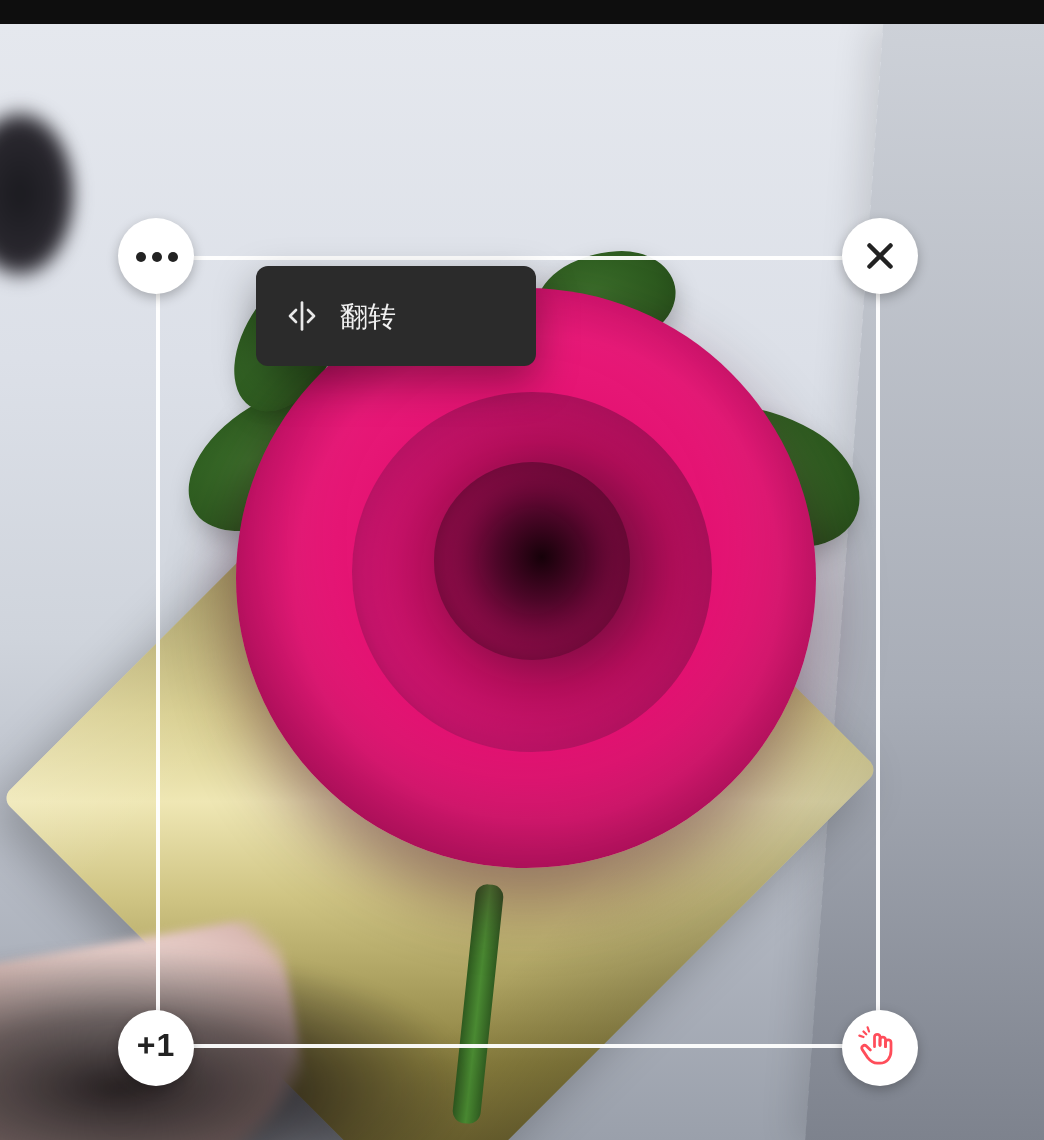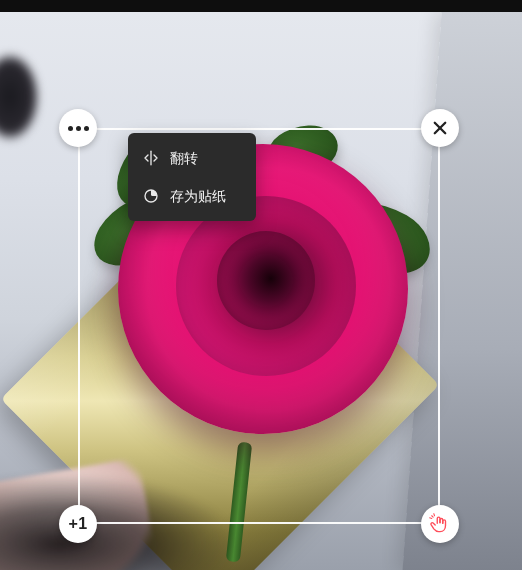--- a/index.html
+++ b/index.html
@@ -166,21 +166,21 @@
     letter-spacing: 0.5px;
   }
 
   .handle.br svg { display:block; }
   .handle.br { color: #ff4d5a; }
 
   
   .popup {
     position: absolute;
     left: 128px; top: 121px;
-    width: 128px;
+    width: 140px;
     background: #2b2b2b;
     border-radius: 6px;
     box-shadow: 0 8px 20px rgba(0,0,0,0.35);
     padding: 6px 0;
     color: #fff;
   }
   .popup-item {
     display: flex;
     align-items: center;
     gap: 10px;
@@ -259,25 +259,16 @@
       <div class="popup-item">
         <span class="icon">
           <svg width="18" height="18" viewBox="0 0 24 24" fill="none" stroke="#e8e8e8" stroke-width="1.8" stroke-linecap="round" stroke-linejoin="round">
             <line x1="12" y1="3" x2="12" y2="21"></line>
             <polyline points="8 8 4 12 8 16"></polyline>
             <polyline points="16 8 20 12 16 16"></polyline>
           </svg>
         </span>
         <span class="label">翻转</span>
       </div>
-      <div class="popup-item">
-        <span class="icon">
-          <svg width="18" height="18" viewBox="0 0 24 24" fill="none" stroke="#e8e8e8" stroke-width="1.8" stroke-linecap="round" stroke-linejoin="round">
-            <circle cx="12" cy="12" r="8"></circle>
-            <path d="M12 4 a8 8 0 0 1 8 8 h-6 a2 2 0 0 1 -2 -2 z" fill="#e8e8e8" stroke="none"></path>
-          </svg>
-        </span>
-        <span class="label">存为贴纸</span>
-      </div>
     </div>
 
   </div>
 </div>
 
 </body></html>

